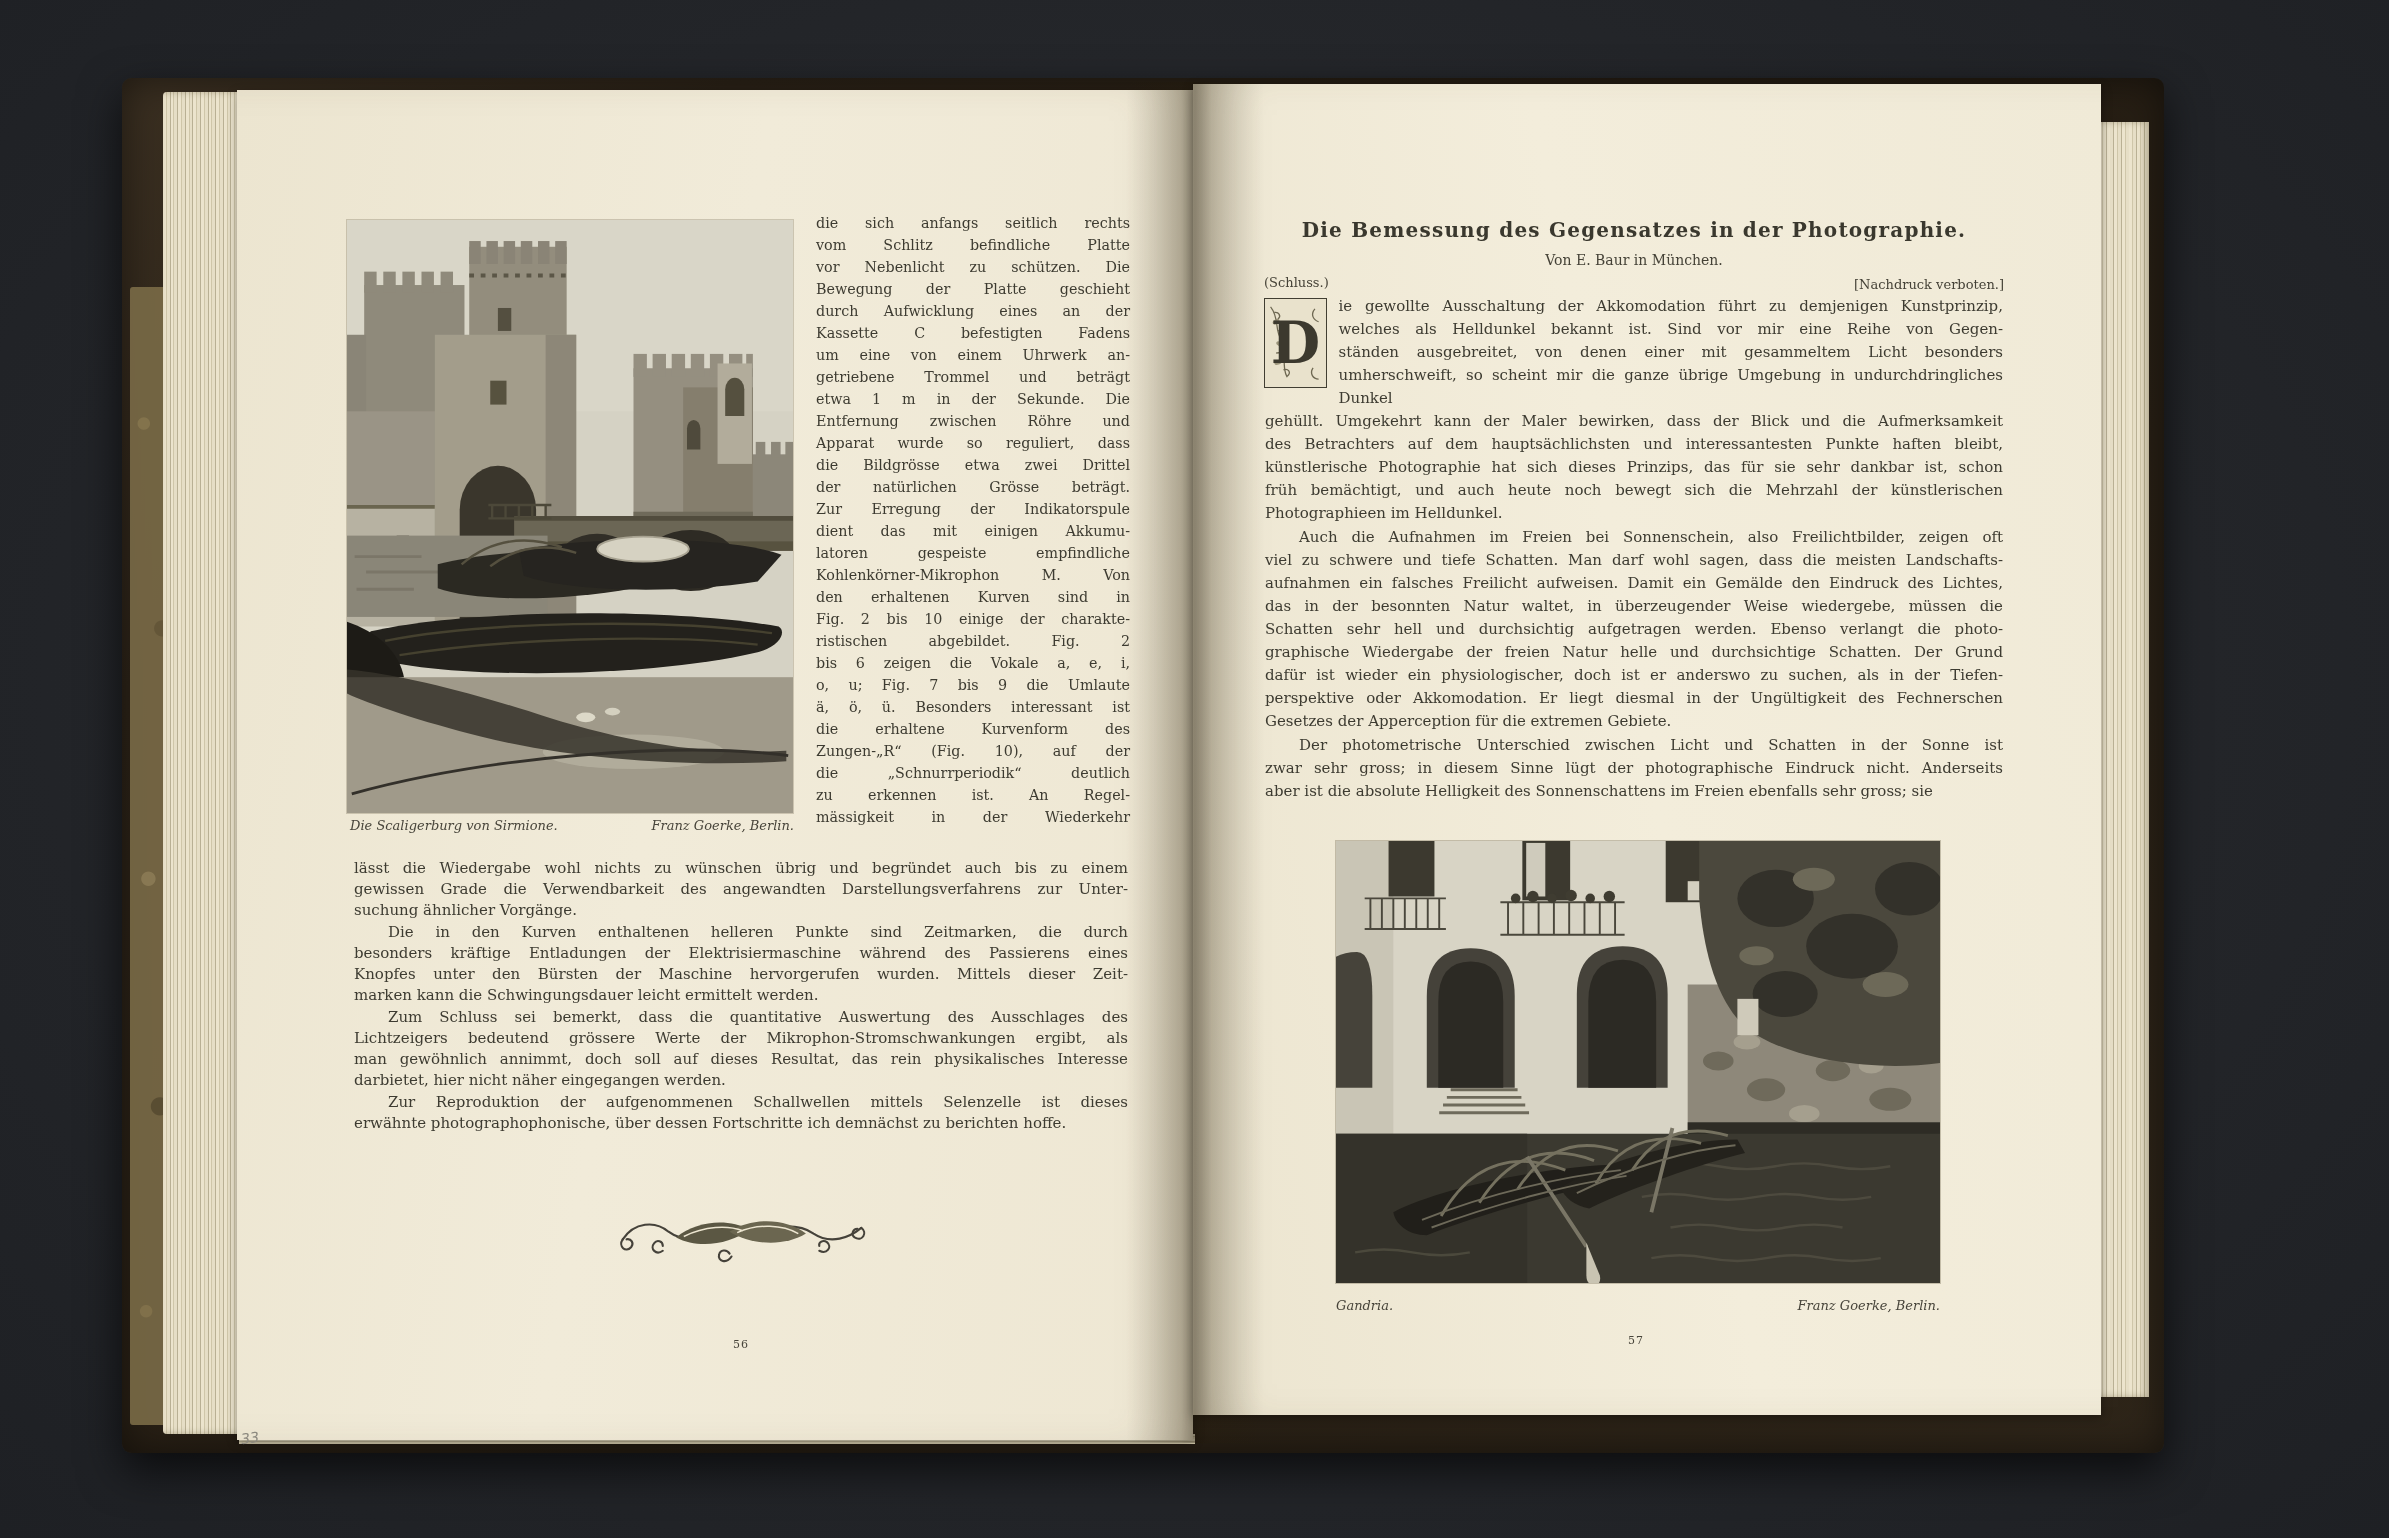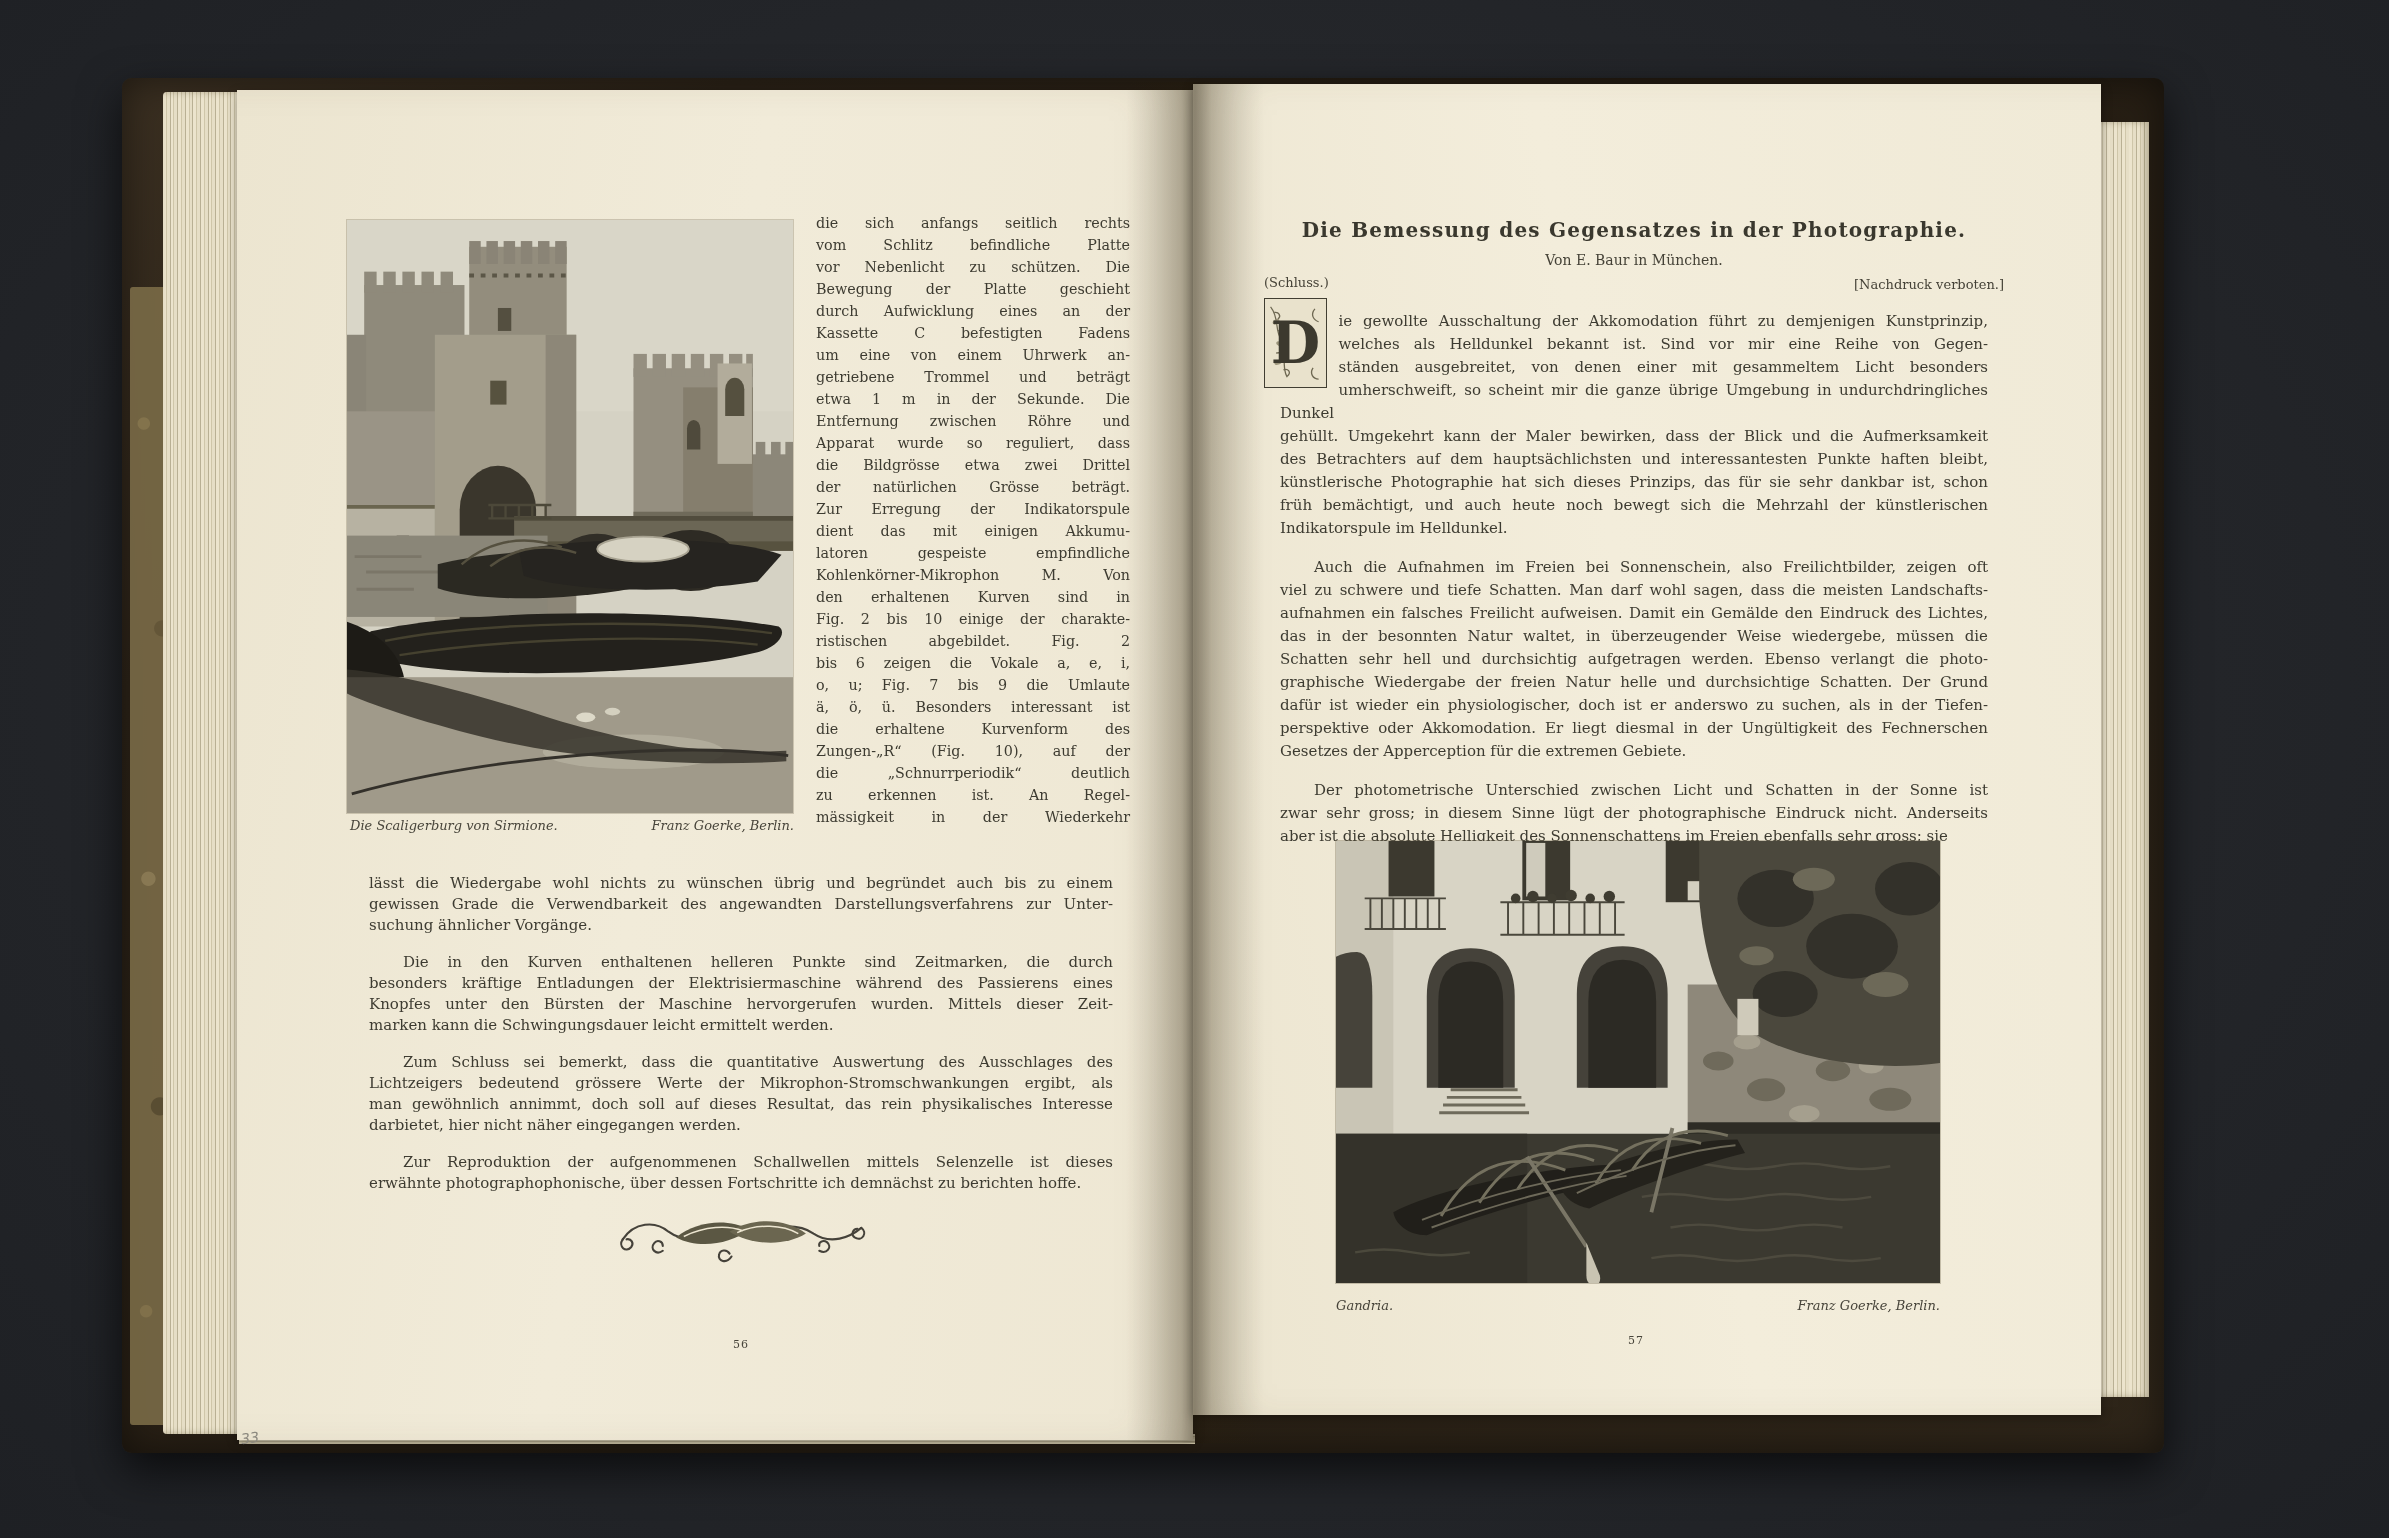--- a/index.html
+++ b/index.html
@@ -32,21 +32,21 @@
   .page-right{left:1193px;top:84px;width:908px;height:1331px;
     background:linear-gradient(260deg,#f0ead7 0%,#f3edDB 50%,#ece5d0 100%);
     background:linear-gradient(260deg,#f0ead7 0%,#f3eddb 50%,#ece5d0 100%);
     box-shadow:inset 53px 0 57px -38px rgba(70,58,30,.38), 0 2.9px 9.6px rgba(0,0,0,.35);}
   .gutter{position:absolute;left:1126px;top:82px;width:138px;height:1361px;pointer-events:none;
     background:linear-gradient(to right,rgba(40,30,10,0) 0%,rgba(40,30,10,.18) 40%,rgba(30,22,8,.34) 50%,rgba(40,30,10,.16) 62%,rgba(40,30,10,0) 100%);}
   
   .ink{color:#3d3b31;}
   .jl{text-align:justify;text-align-last:justify;white-space:normal;}
   .pl{text-align-last:left;}
-  .para{margin:16px;}
+  .para{margin:1px;}
   .ind .jl:first-child{text-indent:34px;}
   
   .lp-photo{position:absolute;left:110px;top:130px;width:446px;height:593px;
     box-shadow:0 0 0 1px rgba(90,80,55,.25);}
   .lp-col{position:absolute;left:579px;top:122px;width:314px;font-size:14.3px;line-height:22px;color:#3d3b31;}
   .lp-caption{position:absolute;left:113px;top:728px;width:444px;display:flex;justify-content:space-between;
     font-style:italic;font-size:13px;color:#47443a;gap:20px;}
   .lp-full{position:absolute;left:116px;top:767px;width:776px;font-size:15px;line-height:21px;color:#3d3b31;}
   .ornament{position:absolute;left:380px;top:1111px;width:250px;height:69px;}
   .pageno{position:absolute;width:76px;text-align:center;font-size:11px;color:#47443a;letter-spacing:1px;}
@@ -273,21 +273,21 @@
       <div>
           <div class="para">
             <div class="jl">ie gewollte Ausschaltung der Akkomodation führt zu demjenigen Kunstprinzip,</div>
             <div class="jl">welches als Helldunkel bekannt ist. Sind vor mir eine Reihe von Gegen-</div>
             <div class="jl">ständen ausgebreitet, von denen einer mit gesammeltem Licht besonders</div>
             <div class="jl">umherschweift, so scheint mir die ganze übrige Umgebung in undurchdringliches Dunkel</div>
             <div class="jl">gehüllt. Umgekehrt kann der Maler bewirken, dass der Blick und die Aufmerksamkeit</div>
             <div class="jl">des Betrachters auf dem hauptsächlichsten und interessantesten Punkte haften bleibt,</div>
             <div class="jl">künstlerische Photographie hat sich dieses Prinzips, das für sie sehr dankbar ist, schon</div>
             <div class="jl">früh bemächtigt, und auch heute noch bewegt sich die Mehrzahl der künstlerischen</div>
-            <div class="jl pl">Indikatorspule im Helldunkel.</div>
+            <div class="jl pl">Photographieen im Helldunkel.</div>
           </div>
           <div class="para ind">
             <div class="jl">Auch die Aufnahmen im Freien bei Sonnenschein, also Freilichtbilder, zeigen oft</div>
             <div class="jl">viel zu schwere und tiefe Schatten. Man darf wohl sagen, dass die meisten Landschafts-</div>
             <div class="jl">aufnahmen ein falsches Freilicht aufweisen. Damit ein Gemälde den Eindruck des Lichtes,</div>
             <div class="jl">das in der besonnten Natur waltet, in überzeugender Weise wiedergebe, müssen die</div>
             <div class="jl">Schatten sehr hell und durchsichtig aufgetragen werden. Ebenso verlangt die photo-</div>
             <div class="jl">graphische Wiedergabe der freien Natur helle und durchsichtige Schatten. Der Grund</div>
             <div class="jl">dafür ist wieder ein physiologischer, doch ist er anderswo zu suchen, als in der Tiefen-</div>
             <div class="jl">perspektive oder Akkomodation. Er liegt diesmal in der Ungültigkeit des Fechnerschen</div>

